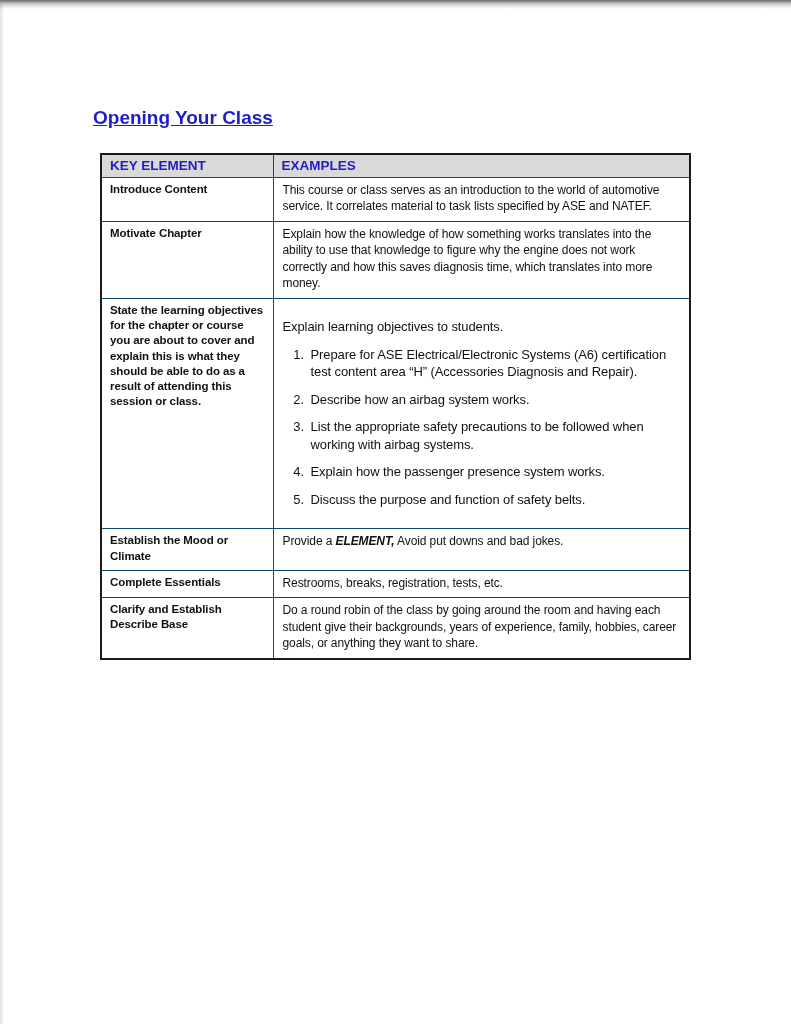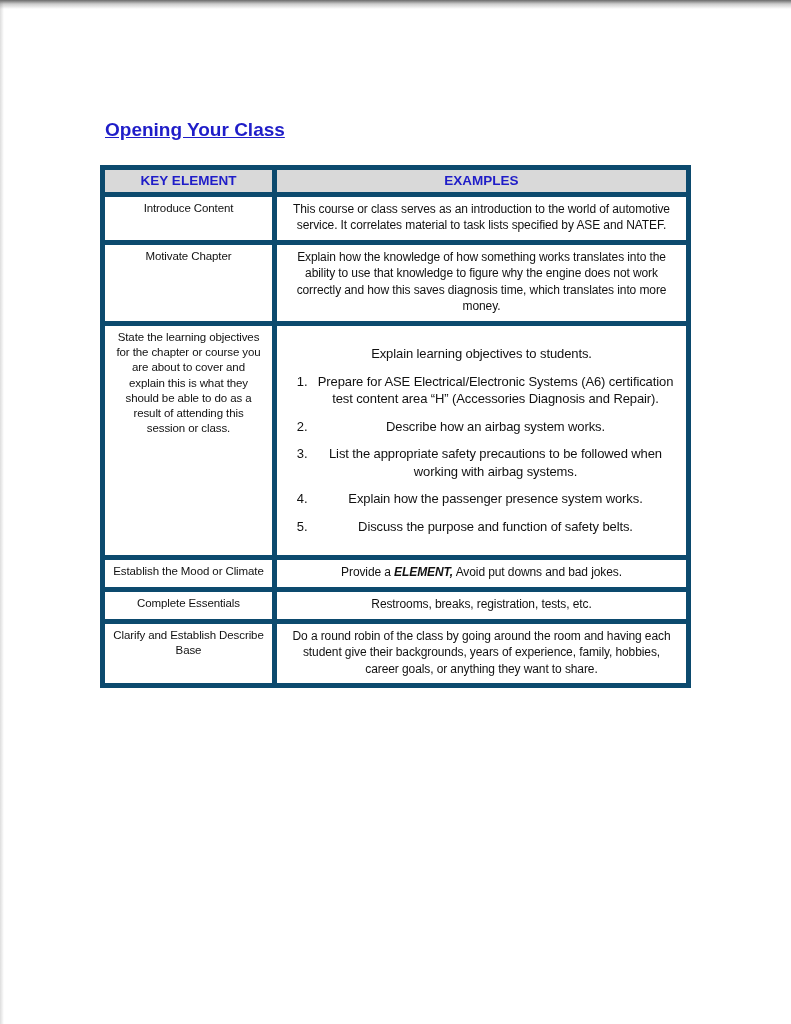--- a/index.html
+++ b/index.html
@@ -41,45 +41,45 @@
     line-height: 1.25;
     font-weight: bold;
     margin: 0 0 5px 0;
     letter-spacing: 0.1px;
   }
   .subtitle {
     color: var(--accent, #1f1dc8);
     font-size: 19px;
     line-height: 1.25;
     font-weight: bold;
-    margin: 12px;
+    margin: 0;
     text-decoration: underline;
   }
   table.key-table {
     border-collapse: collapse;
     width: 591px;
     margin: 23px 0 0 7px;
     table-layout: fixed;
     border: 2px solid #1a1a1a;
   }
   table.key-table th,
   table.key-table td {
-    border: 5px solid #0c4a6e;
+    border: 1px solid #0c4a6e;
     vertical-align: top;
-    text-align: center;
+    text-align: left;
   }
   th.hdr {
     background: var(--header_bg, #d9d9d9);
     color: var(--accent, #1f1dc8);
     font-size: 13.5px;
     font-weight: bold;
     padding: 3px 8px 4px 8px;
   }
   td.key {
-    font-weight: normal;
+    font-weight: bold;
     font-size: 11.5px;
     line-height: 1.32;
     padding: 4px 8px 6px 8px;
     letter-spacing: -0.1px;
   }
   td.ex {
     font-size: 12px;
     line-height: 1.38;
     padding: 4px 9px 6px 9px;
     letter-spacing: -0.1px;

